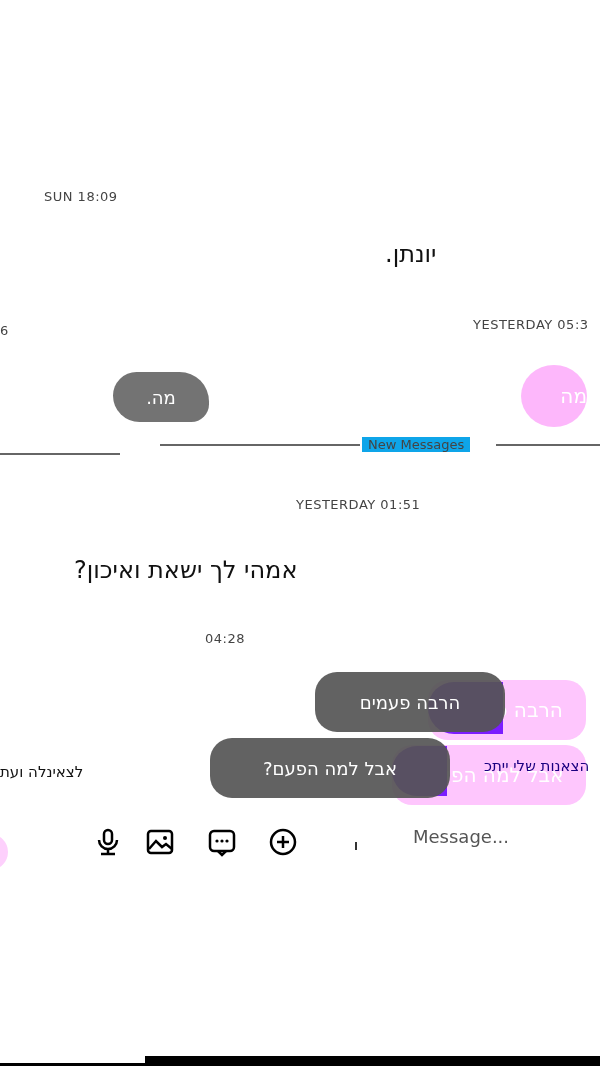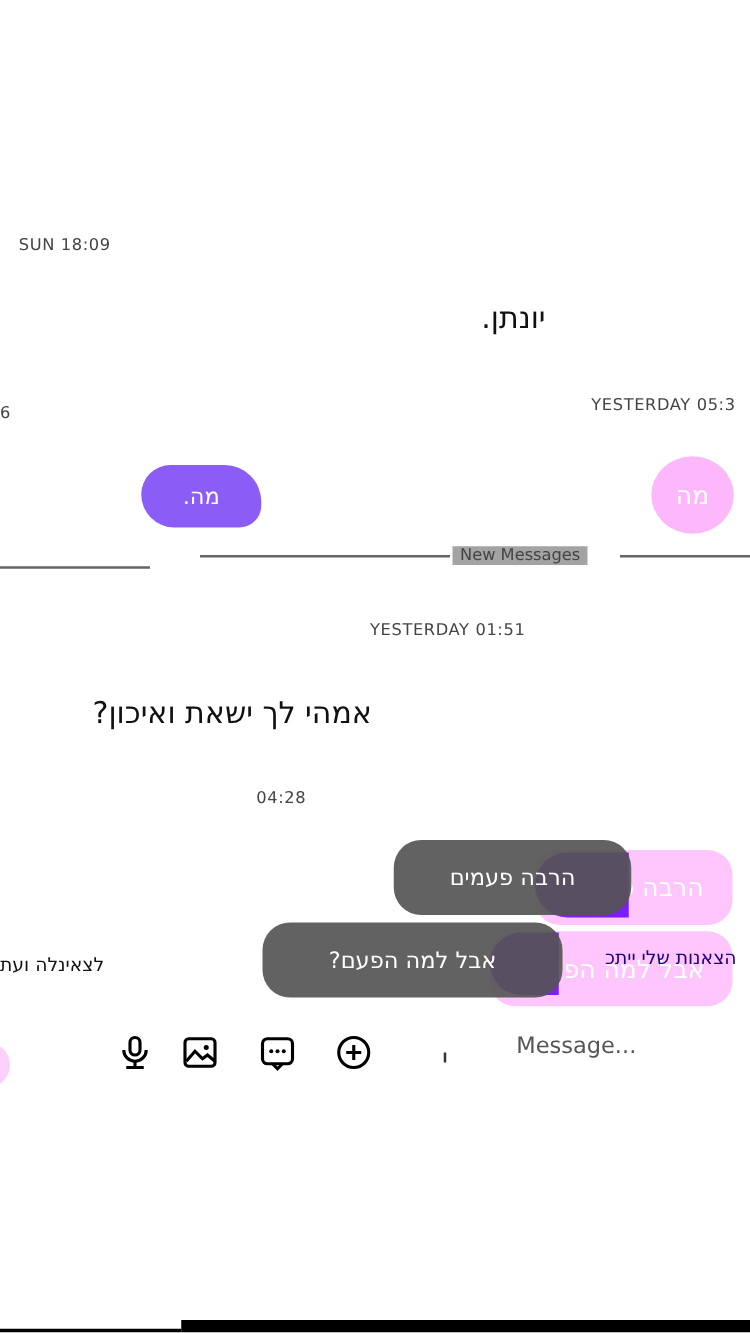--- a/index.html
+++ b/index.html
@@ -1,37 +1,37 @@
 <!DOCTYPE html>
 <html><head>
 <meta charset="utf-8">
 <style>
   html, body { margin:0; padding:0; }
   body { width:600px; height:1066px; background:#ffffff; position:relative; overflow:hidden;
          font-family:"DejaVu Sans", sans-serif; color:#000; }
   .abs { position:absolute; }
   .ts { font-size:13px; color:#444; letter-spacing:0.5px; white-space:nowrap; }
   .msg-text { font-size:24px; color:#111; white-space:nowrap; direction:rtl; }
-  .bubble-dark { background:#8b5cf6; color:#fff; border-radius:22px; font-size:18px;
+  .bubble-dark { background:#737373; color:#fff; border-radius:22px; font-size:18px;
                  display:flex; align-items:center; justify-content:center; white-space:nowrap; direction:rtl; }
   .bubble-pink { background:#fec6fd; color:#fff; border-radius:20px; font-size:20px;
                  display:flex; align-items:center; justify-content:center; white-space:nowrap; direction:rtl; }
   .bubble-overlap { background:#7b1dff; border-radius:24px; }
   .avatar { background:#fdb7fb; border-radius:50%; color:#fff; font-size:20px;
-            display:flex; align-items:center; justify-content:center; direction:rtl; }
+            display:flex; align-items:center; justify-content:flex-start; direction:rtl; }
   .divider-line { height:2px; background:#666; }
-  .new-msg-label { font-size:13px; color:#444; background:#a3a3a3; padding:0 6px; white-space:nowrap; }
+  .new-msg-label { font-size:13px; color:#444; background:#0ea5e9; padding:0 6px; white-space:nowrap; }
   .composer-icon { width:30px; height:30px; display:flex; align-items:center; justify-content:center; }
   .placeholder { font-size:18px; color:#555; white-space:nowrap;margin-left:28px; }
   .home-bar { background:#000; }
 </style>
 </head>
 <body>
 
-<div class="abs ts" style="left:15px; top:189px;">SUN 18:09</div>
+<div class="abs ts" style="left:44px; top:189px;">SUN 18:09</div>
 <div class="abs ts" style="left:473px; top:317px;">YESTERDAY 05:3</div>
 <div class="abs ts" style="left:0px; top:323px;">6</div>
 <div class="abs ts" style="left:296px; top:497px;">YESTERDAY 01:51</div>
 <div class="abs ts" style="left:205px; top:631px;">04:28</div>
 
 <div class="abs msg-text" style="left:385px; top:240px;">יונתן.</div>
 
 <div class="abs bubble-dark" style="left:113px; top:372px; width:96px; height:50px; border-radius:40px 50px 30px 45px;">
   <span>מה.</span>
 </div>

